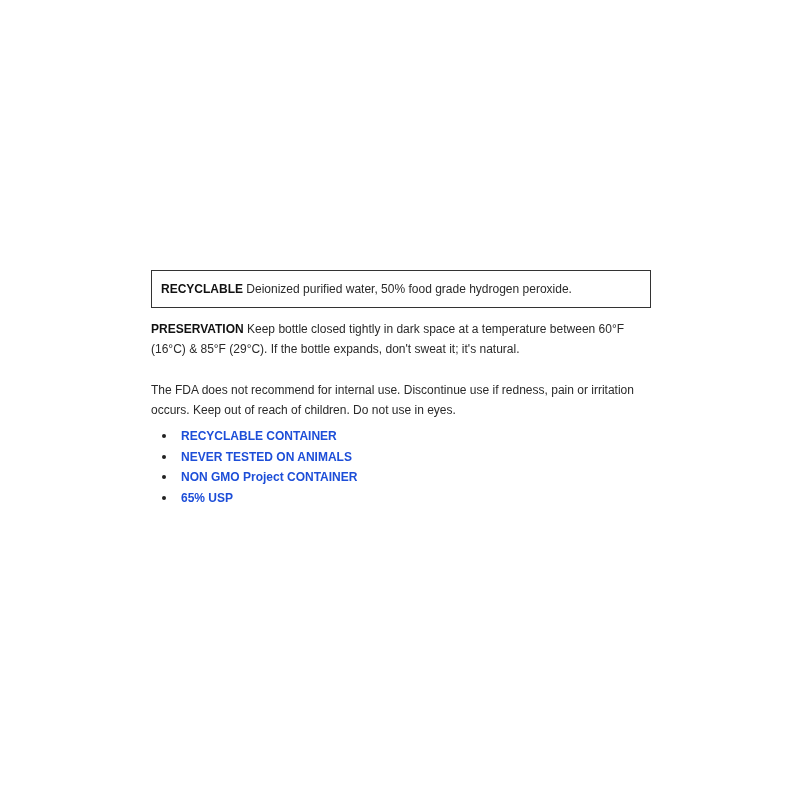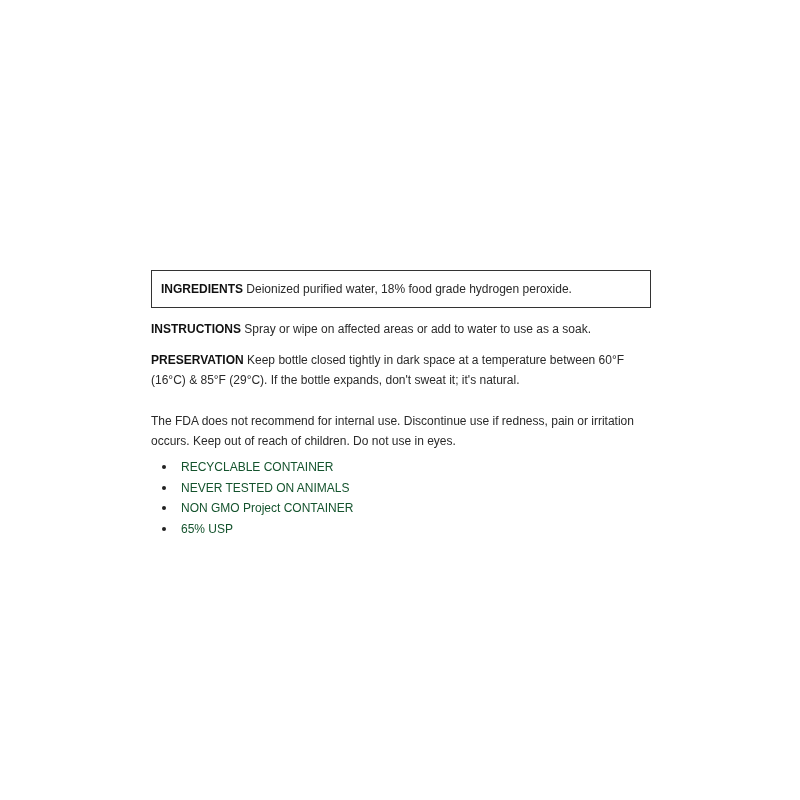--- a/index.html
+++ b/index.html
@@ -44,44 +44,43 @@
     .preservation { margin-top: 11px; }
     .warning { margin-top: 21px; }
     ul.features {
       list-style: none;
       margin: 6px 0 0 0;
       padding: 0 0 0 11px;
     }
     ul.features li {
       position: relative;
       padding-left: 19px;
-      font-weight: normal;
-      color: #14532d;
+      font-weight: bold;
+      color: #1d4ed8;
       line-height: 20.5px;
     }
     ul.features li .bullet {
       position: absolute;
       left: 0;
       top: 8px;
       width: 4px;
       height: 4px;
       background: #222222;
       border-radius: 50%;
     }
   </style>
 </head>
 <body>
 
 <div class="content">
 
   <div class="ingredients-box">
-    <p class="para"><span class="label">INGREDIENTS</span><span> Deionized purified water, 18% food grade hydrogen peroxide.</span></p>
+    <p class="para"><span class="label">RECYCLABLE</span><span> Deionized purified water, 50% food grade hydrogen peroxide.</span></p>
   </div>
 
-  <p class="para instructions"><span class="label">INSTRUCTIONS</span><span> Spray or wipe on affected areas or add to water to use as a soak.</span></p>
 
   <p class="para preservation"><span class="label">PRESERVATION</span><span> Keep bottle closed tightly in dark space at a temperature between 60°F (16°C) &amp; 85°F (29°C). If the bottle expands, don't sweat it; it's natural.</span></p>
 
   <p class="para warning">The FDA does not recommend for internal use. Discontinue use if redness, pain or irritation occurs. Keep out of reach of children. Do not use in eyes.</p>
 
   <ul class="features">
     <li><span class="bullet"></span><span>RECYCLABLE CONTAINER</span></li>
     <li><span class="bullet"></span><span>NEVER TESTED ON ANIMALS</span></li>
     <li><span class="bullet"></span><span>NON GMO Project CONTAINER</span></li>
     <li><span class="bullet"></span><span>65% USP</span></li>

